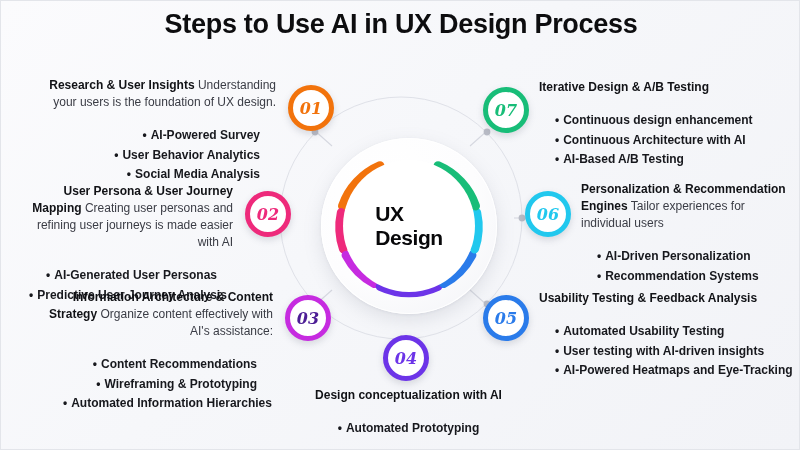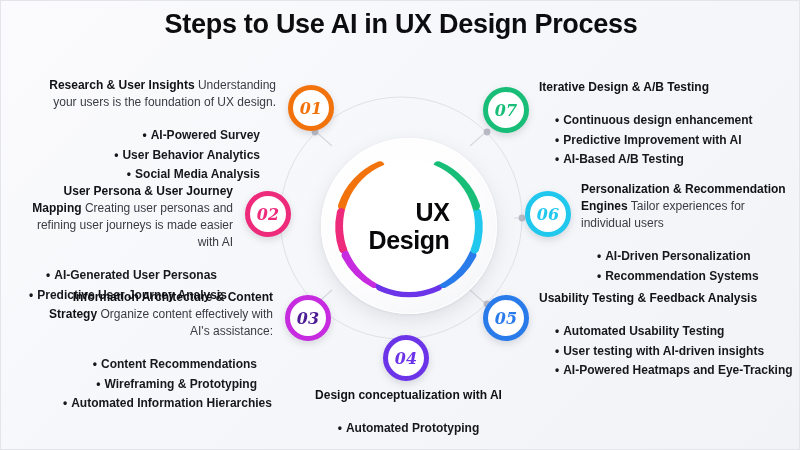--- a/index.html
+++ b/index.html
@@ -60,24 +60,24 @@
     top: 22px;
     width: 132px;
     height: 132px;
     border-radius: 50%;
     background: #ffffff;
     display: flex;
     align-items: center;
     justify-content: center;
   }
   #hub-label {
-    font-size: 25px;
+    font-size: 21px;
     font-weight: bold;
     color: #08080a;
-    text-align: right;
+    text-align: left;
     line-height: 1.12;
     letter-spacing: -0.4px;
   }
 
   
   #ring-svg {
     position: absolute;
     left: 265px;
     top: 82px;
     pointer-events: none;
@@ -276,18 +276,18 @@
       <li>Recommendation Systems</li>
     </ul>
   </div>
 
   <div class="block align-left" style="left:538px; top:78px; width:245px;">
     <div class="lead">
       <span class="head">Iterative Design &amp; A/B Testing</span>
     </div>
     <ul>
       <li>Continuous design enhancement</li>
-      <li>Predictive Improvement with AI</li>
+      <li>Continuous Architecture with AI</li>
       <li>AI-Based A/B Testing</li>
     </ul>
   </div>
 
 </div>
 
 </body></html>

